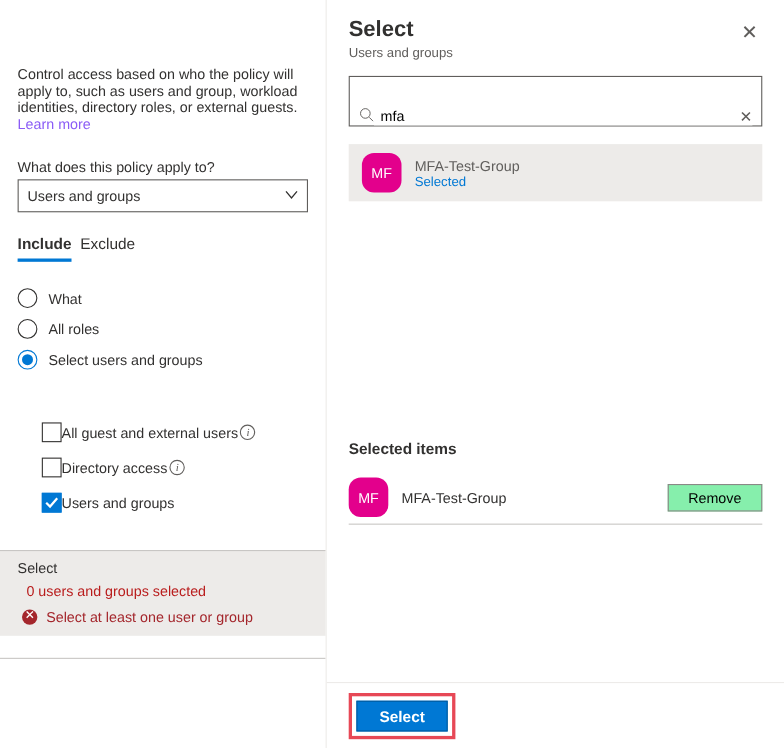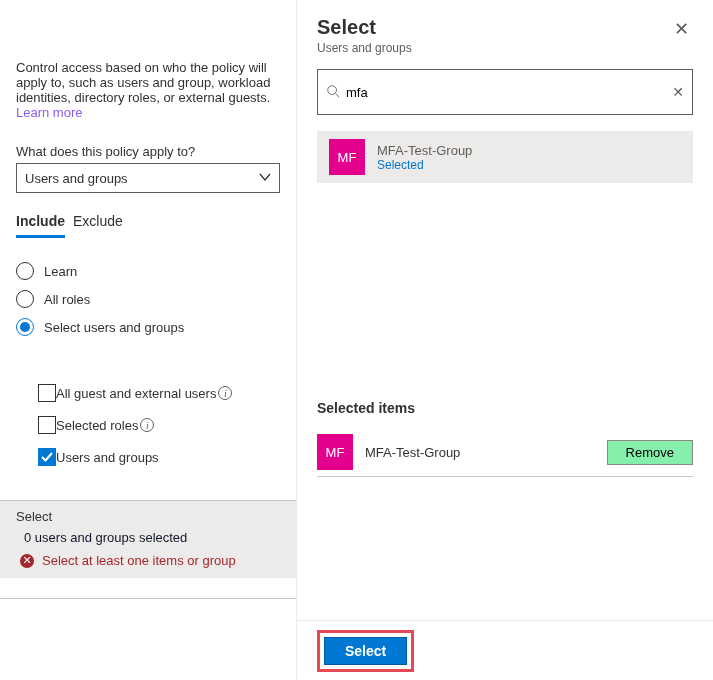--- a/index.html
+++ b/index.html
@@ -21,36 +21,36 @@
   .radio.sel { border-color:#0078d4; }
   .radio.sel::after { content:""; width:10px; height:10px; border-radius:50%; background:#0078d4; }
   .checks { margin-top:24px; padding-left:22px; }
   .check-row { display:flex; align-items:center; gap:0; margin:14px 0; font-size:13px; }
   .check { width:18px; height:18px; border:1px solid #323130; display:flex; align-items:center; justify-content:center; flex-shrink:0; background:#fff; }
   .check.on { background:#0078d4; border-color:#0078d4; }
   .check.on svg { width:14px; height:14px; }
   .info { width:14px; height:14px; border:1px solid #605e5c; border-radius:50%; display:inline-flex; align-items:center; justify-content:center; font-size:10px; color:#605e5c; margin-left:2px; font-style:italic; font-family:Georgia, serif; }
   .sel-block { margin-top:20px; margin-left:-16px; margin-right:-16px; background:#edebe9; border-top:1px solid #c8c6c4; padding:8px 16px 10px 16px; }
   .sel-block .hdr { font-size:13px; }
-  .sel-block .link { color:#0f172a; font-size:13px; margin-top:6px; padding-left:8px; }
+  .sel-block .link { color:#b91c1c; font-size:13px; margin-top:6px; padding-left:8px; }
   .sel-block .err { color:#a4262c; font-size:13px; margin-top:8px; display:flex; align-items:center; gap:8px; padding-left:4px; }
   .err-ic { width:14px; height:14px; border-radius:50%; background:#a4262c; color:#fff; display:flex; align-items:center; justify-content:center; font-size:11px; line-height:1; flex-shrink:0; }
   .left-footer-line { margin:20px -16px 0 -16px; border-top:1px solid #c8c6c4; }
 
   .r-head { padding:16px 20px 10px 20px; display:flex; justify-content:space-between; align-items:flex-start; }
   .r-title { font-size:20px; font-weight:600; }
   .r-sub { font-size:12px; color:#605e5c; margin-top:2px; }
   .close { cursor:pointer; padding:4px; font-size:18px; color:#605e5c; line-height:1; }
-  .search { margin:4px 20px 16px 20px; border:1px solid #605e5c; height:46px; display:flex; align-items:center; padding:0 8px; position:relative; }
+  .search { margin:4px 20px 16px 20px; border:1px solid #605e5c; height:46px; display:flex; align-items:flex-end; padding:0 8px; position:relative; }
   .search svg { width:14px; height:14px; stroke:#605e5c; }
   .search input { border:none; outline:none; flex:1; font-size:13px; padding-left:6px; font-family:inherit; }
   .clear { position:absolute; right:8px; color:#605e5c; cursor:pointer; }
   .results { margin:0 20px; }
   .result { display:flex; align-items:center; gap:12px; padding:8px 12px; background:#edebe9; }
-  .avatar { width:36px; height:36px; background:#e3008c; color:#fff; display:flex; align-items:center; justify-content:center; font-size:13px; flex-shrink:0; }
+  .avatar { width:36px; height:36px; background:#e3008c; color:#fff; display:flex; align-items:center; justify-content:center; font-size:13px; flex-shrink:0;border-radius:11px; }
   .r-name { font-size:13px; color:#605e5c; }
   .r-stat { font-size:12px; color:#0078d4; }
   .sel-items { margin:0 20px; position:absolute; left:0; right:0; top:400px; }
   .sel-hdr { font-weight:600; font-size:14px; margin-bottom:12px; }
   .sel-row { display:flex; align-items:center; gap:12px; padding:6px 0; border-bottom:1px solid #c8c6c4; }
   .sel-row .name { flex:1; font-size:13px; }
   .remove { border:1px solid #8a8886; background:#86efac; font-size:13px; padding:4px 18px; cursor:pointer; font-family:inherit; }
   .r-footer { position:absolute; bottom:0; left:0; right:0; height:60px; border-top:1px solid #edebe9; display:flex; align-items:center; padding-left:20px; }
   .sel-btn-wrap { border:3px solid #e74856; padding:4px; display:inline-block; }
   .sel-btn { background:#0078d4; color:#fff; border:1px solid #005a9e; font-size:14px; font-weight:600; padding:5px 20px; cursor:pointer; font-family:inherit; }
@@ -75,59 +75,59 @@
     </div>
 
     <div class="tabs">
       <div class="tab active">Include</div>
       <div class="tab">Exclude</div>
     </div>
 
     <div class="radios">
       <div class="radio-row">
         <div class="radio"></div>
-        <span>Learn</span>
+        <span>What</span>
       </div>
       <div class="radio-row">
         <div class="radio"></div>
         <span>All roles</span>
       </div>
       <div class="radio-row">
         <div class="radio sel"></div>
         <span>Select users and groups</span>
       </div>
     </div>
 
     <div class="checks">
       <div class="check-row">
         <div class="check"></div>
         <span>All guest and external users</span>
         <span class="info">i</span>
       </div>
       <div class="check-row">
         <div class="check"></div>
-        <span>Selected roles</span>
+        <span>Directory access</span>
         <span class="info">i</span>
       </div>
       <div class="check-row">
         <div class="check on">
           <svg viewBox="0 0 14 14">
               <path d="M2 7 L5.5 10.5 L12 3" fill="none" stroke="#fff" stroke-width="2"></path>
             </svg>
         </div>
         <span>Users and groups</span>
       </div>
     </div>
 
     <div class="sel-block">
       <div class="hdr">Select</div>
       <div class="link">0 users and groups selected</div>
       <div class="err">
         <span class="err-ic">✕</span>
-        <span>Select at least one items or group</span>
+        <span>Select at least one user or group</span>
       </div>
     </div>
 
     <div class="left-footer-line"></div>
   </div>
 
   <div class="right">
     <div class="r-head">
       <div>
         <div class="r-title">Select</div>

